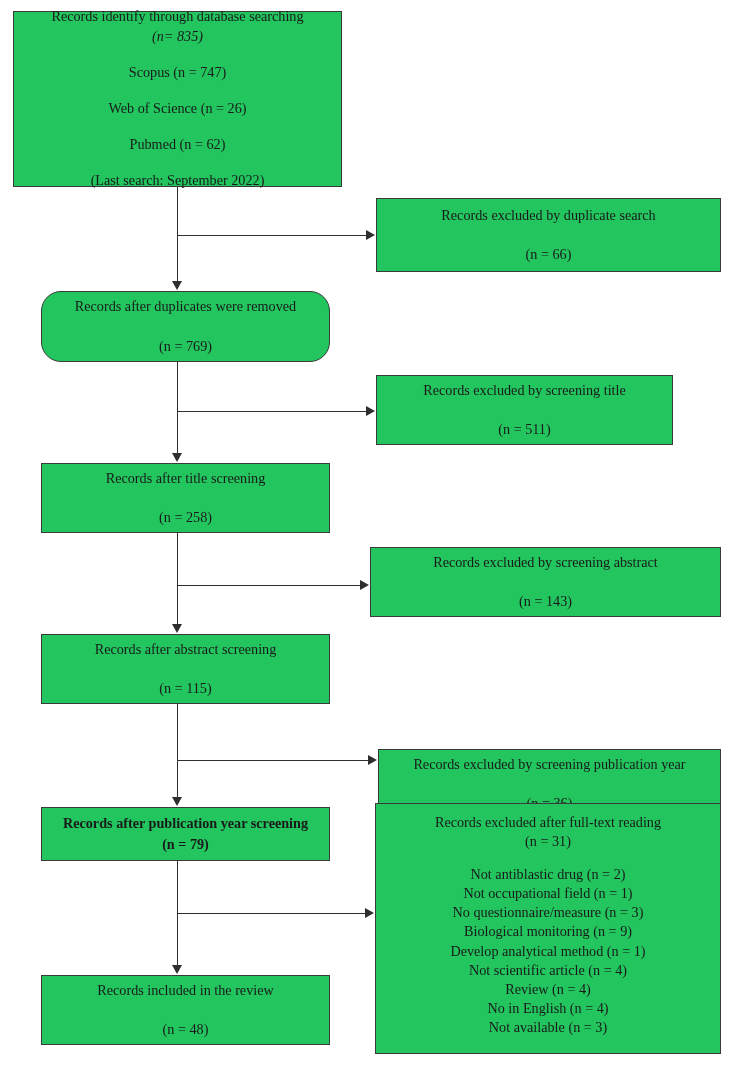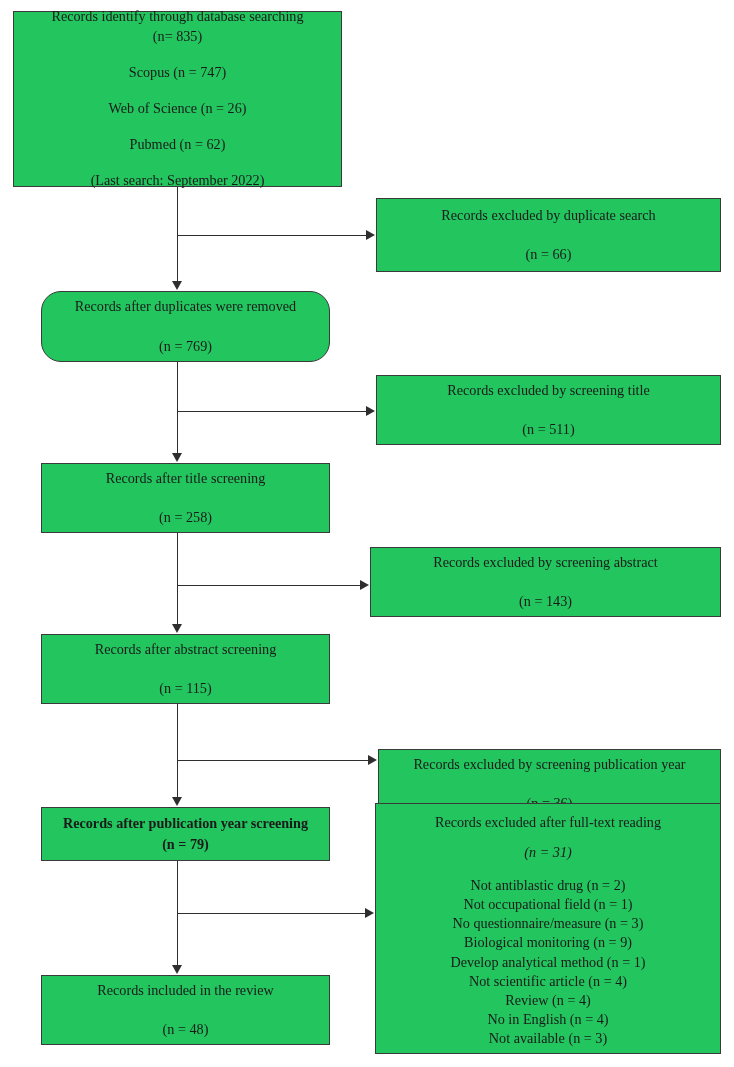--- a/index.html
+++ b/index.html
@@ -76,21 +76,21 @@
     border-left: 9px solid #2e2e2e;
   }
 </style>
 </head>
 <body>
 
 <div id="canvas">
 
   <div class="box gap-wide" style="left:13px; top:11px; width:329px; height:176px;">
     <span class="ln">Records identify through database searching</span>
-    <span class="ln" style="margin-top:0px;">(n= 835)</span>
+    <span class="ln" style="margin-top:0px;font-style:italic;">(n= 835)</span>
     <span class="ln">Scopus (n = 747)</span>
     <span class="ln">Web of Science (n = 26)</span>
     <span class="ln">Pubmed (n = 62)</span>
     <span class="ln">(Last search: September 2022)</span>
   </div>
 
   <div class="box gap-med" style="left:41px; top:291px; width:289px; height:71px;border-radius:20px;">
     <span class="ln">Records after duplicates were removed</span>
     <span class="ln">(n = 769)</span>
   </div>
@@ -113,38 +113,38 @@
   <div class="box gap-med" style="left:41px; top:975px; width:289px; height:70px;">
     <span class="ln">Records included in the review</span>
     <span class="ln">(n = 48)</span>
   </div>
 
   <div class="box gap-med" style="left:376px; top:198px; width:345px; height:74px;">
     <span class="ln">Records excluded by duplicate search</span>
     <span class="ln">(n = 66)</span>
   </div>
 
-  <div class="box gap-med" style="left:376px; top:375px; width:345px; height:70px;">
+  <div class="box gap-med" style="left:376px; top:375px; width:297px; height:70px;">
     <span class="ln">Records excluded by screening title</span>
     <span class="ln">(n = 511)</span>
   </div>
 
   <div class="box gap-med" style="left:370px; top:547px; width:351px; height:70px;">
     <span class="ln">Records excluded by screening abstract</span>
     <span class="ln">(n = 143)</span>
   </div>
 
   <div class="box gap-med" style="left:378px; top:749px; width:343px; height:70px;">
     <span class="ln">Records excluded by screening publication year</span>
     <span class="ln">(n = 36)</span>
   </div>
 
   <div class="box gap-none" style="left:375px; top:803px; width:346px; height:251px; justify-content:flex-start; padding-top:9px;">
     <span class="ln">Records excluded after full-text reading</span>
-    <span class="ln" style="margin-top:11px;font-style:italic;">(n = 31)</span>
+    <span class="ln" style="margin-top:0;">(n = 31)</span>
     <div class="reasons">
       <span class="ln">Not antiblastic drug (n = 2)</span>
       <span class="ln">Not occupational field (n = 1)</span>
       <span class="ln">No questionnaire/measure (n = 3)</span>
       <span class="ln">Biological monitoring (n = 9)</span>
       <span class="ln">Develop analytical method (n = 1)</span>
       <span class="ln">Not scientific article (n = 4)</span>
       <span class="ln">Review (n = 4)</span>
       <span class="ln">No in English (n = 4)</span>
       <span class="ln">Not available (n = 3)</span>

